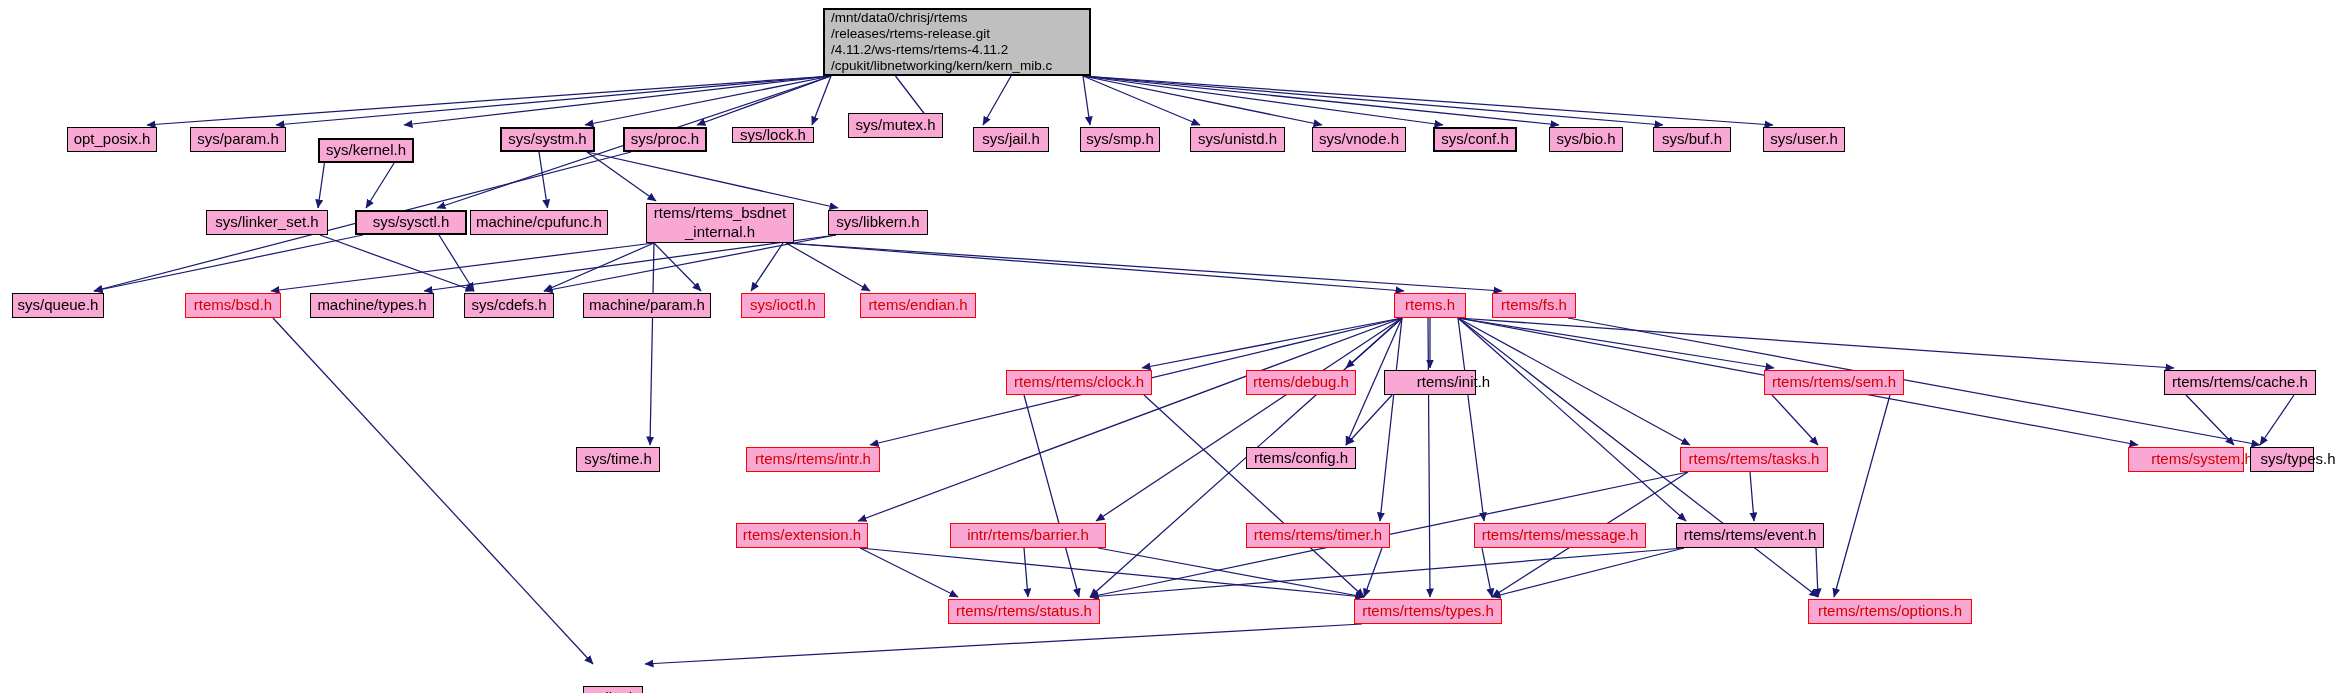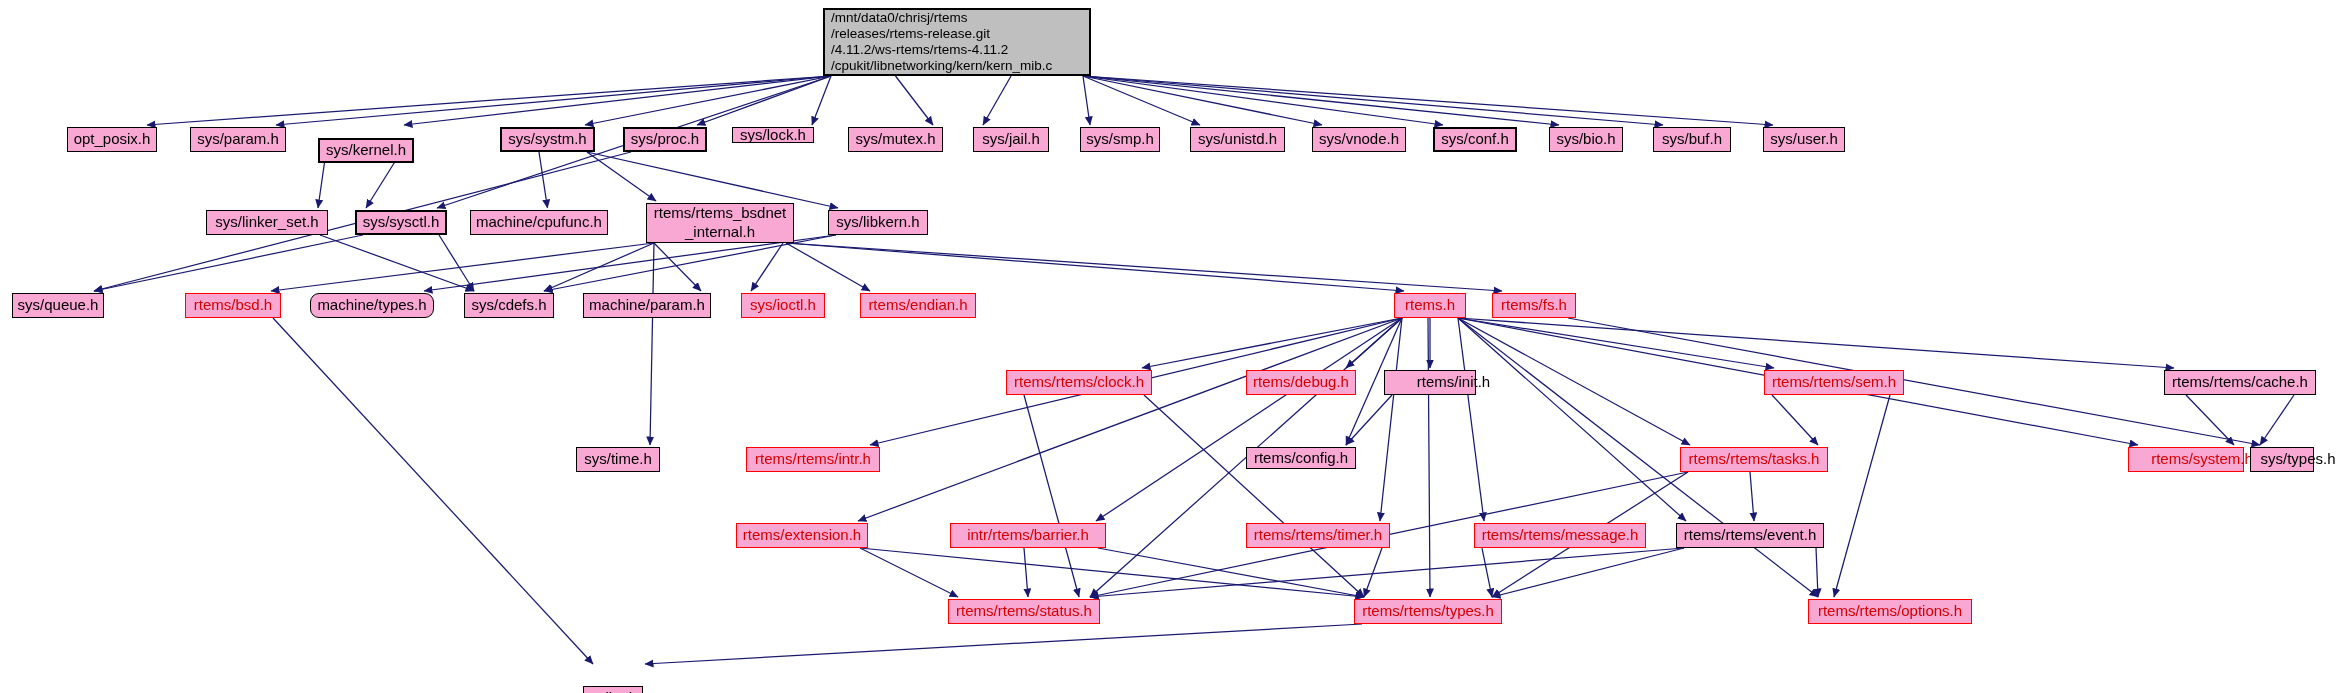--- a/index.html
+++ b/index.html
@@ -139,38 +139,38 @@
 <div class="node main" style="left: 823px; top: 8px; width: 268px; height: 68px;">/mnt/data0/chrisj/rtems
 /releases/rtems-release.git
 /4.11.2/ws-rtems/rtems-4.11.2
 /cpukit/libnetworking/kern/kern_mib.c</div>
     <div class="node plain" style="left: 67px; top: 127px; width: 90px; height: 25px;">opt_posix.h</div>
     <div class="node plain" style="left: 190px; top: 127px; width: 96px; height: 25px;">sys/param.h</div>
     <div class="node bold" style="left: 318px; top: 127px; width: 96px; height: 25px; margin-top: 11px;">sys/kernel.h</div>
     <div class="node bold" style="left: 500px; top: 127px; width: 95px; height: 25px;">sys/systm.h</div>
     <div class="node bold" style="left: 623px; top: 127px; width: 84px; height: 25px;">sys/proc.h</div>
     <div class="node plain" style="left: 732px; top: 127px; width: 82px; height: 16px;">sys/lock.h</div>
-    <div class="node plain" style="left: 848px; top: 127px; width: 95px; height: 25px;">sys/mutex.h</div>
+    <div class="node plain" style="left: 848px; top: 113px; width: 95px; height: 25px;">sys/mutex.h</div>
     <div class="node plain" style="left: 973px; top: 127px; width: 76px; height: 25px;">sys/jail.h</div>
     <div class="node plain" style="left: 1080px; top: 127px; width: 80px; height: 25px;">sys/smp.h</div>
     <div class="node plain" style="left: 1190px; top: 127px; width: 95px; height: 25px;">sys/unistd.h</div>
     <div class="node plain" style="left: 1312px; top: 127px; width: 94px; height: 25px;">sys/vnode.h</div>
     <div class="node bold" style="left: 1433px; top: 127px; width: 84px; height: 25px;">sys/conf.h</div>
     <div class="node plain" style="left: 1549px; top: 127px; width: 74px; height: 25px;">sys/bio.h</div>
     <div class="node plain" style="left: 1653px; top: 127px; width: 78px; height: 25px;">sys/buf.h</div>
     <div class="node plain" style="left: 1763px; top: 127px; width: 82px; height: 25px;">sys/user.h</div>
     <div class="node plain" style="left: 206px; top: 210px; width: 122px; height: 25px;">sys/linker_set.h</div>
-    <div class="node bold" style="left: 355px; top: 210px; width: 92px; height: 25px;">sys/sysctl.h</div>
+    <div class="node bold" style="left: 355px; top: 210px; width: 112px; height: 25px;">sys/sysctl.h</div>
     <div class="node plain" style="left: 470px; top: 210px; width: 138px; height: 25px;">machine/cpufunc.h</div>
     <div class="node plain" style="left: 646px; top: 203px; width: 148px; height: 40px;">rtems/rtems_bsdnet
 _internal.h</div>
     <div class="node plain" style="left: 828px; top: 210px; width: 100px; height: 25px;">sys/libkern.h</div>
     <div class="node plain" style="left: 12px; top: 293px; width: 92px; height: 25px;">sys/queue.h</div>
     <div class="node red" style="left: 185px; top: 293px; width: 96px; height: 25px;">rtems/bsd.h</div>
-    <div class="node plain" style="left: 310px; top: 293px; width: 124px; height: 25px; border-radius: 9px;">machine/types.h</div>
+    <div class="node plain" style="left: 310px; top: 293px; width: 124px; height: 25px;">machine/types.h</div>
     <div class="node plain" style="left: 464px; top: 293px; width: 90px; height: 25px;">sys/cdefs.h</div>
     <div class="node plain" style="left: 583px; top: 293px; width: 128px; height: 25px;">machine/param.h</div>
     <div class="node red" style="left: 741px; top: 293px; width: 84px; height: 25px;">sys/ioctl.h</div>
     <div class="node red" style="left: 860px; top: 293px; width: 116px; height: 25px;">rtems/endian.h</div>
     <div class="node red" style="left: 1394px; top: 293px; width: 72px; height: 25px;">rtems.h</div>
     <div class="node red" style="left: 1492px; top: 293px; width: 84px; height: 25px;">rtems/fs.h</div>
     <div class="node red" style="left: 1006px; top: 370px; width: 146px; height: 25px;">rtems/rtems/clock.h</div>
     <div class="node red" style="left: 1246px; top: 370px; width: 110px; height: 25px;">rtems/debug.h</div>
     <div class="node plain" style="left: 1384px; top: 370px; width: 92px; height: 25px; padding-left: 47px;">rtems/init.h</div>
     <div class="node red" style="left: 1764px; top: 370px; width: 140px; height: 25px;">rtems/rtems/sem.h</div>

